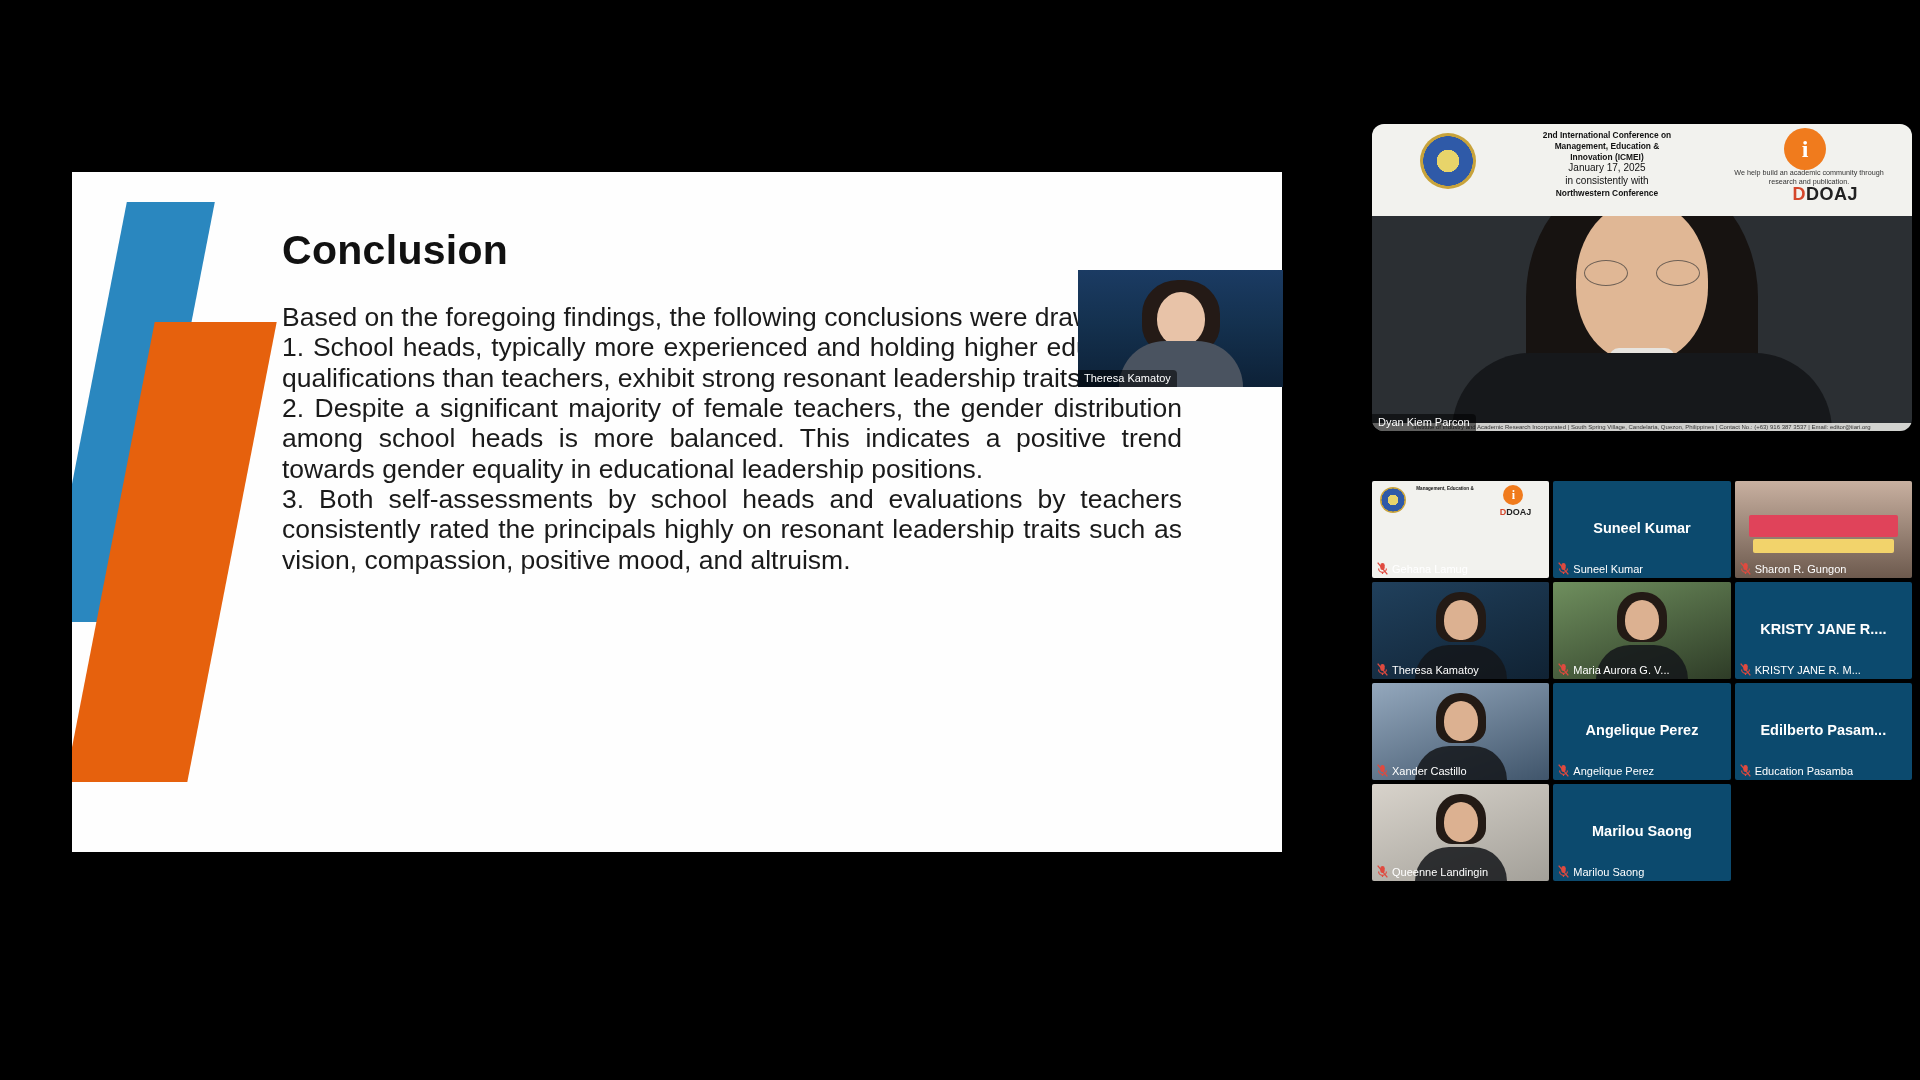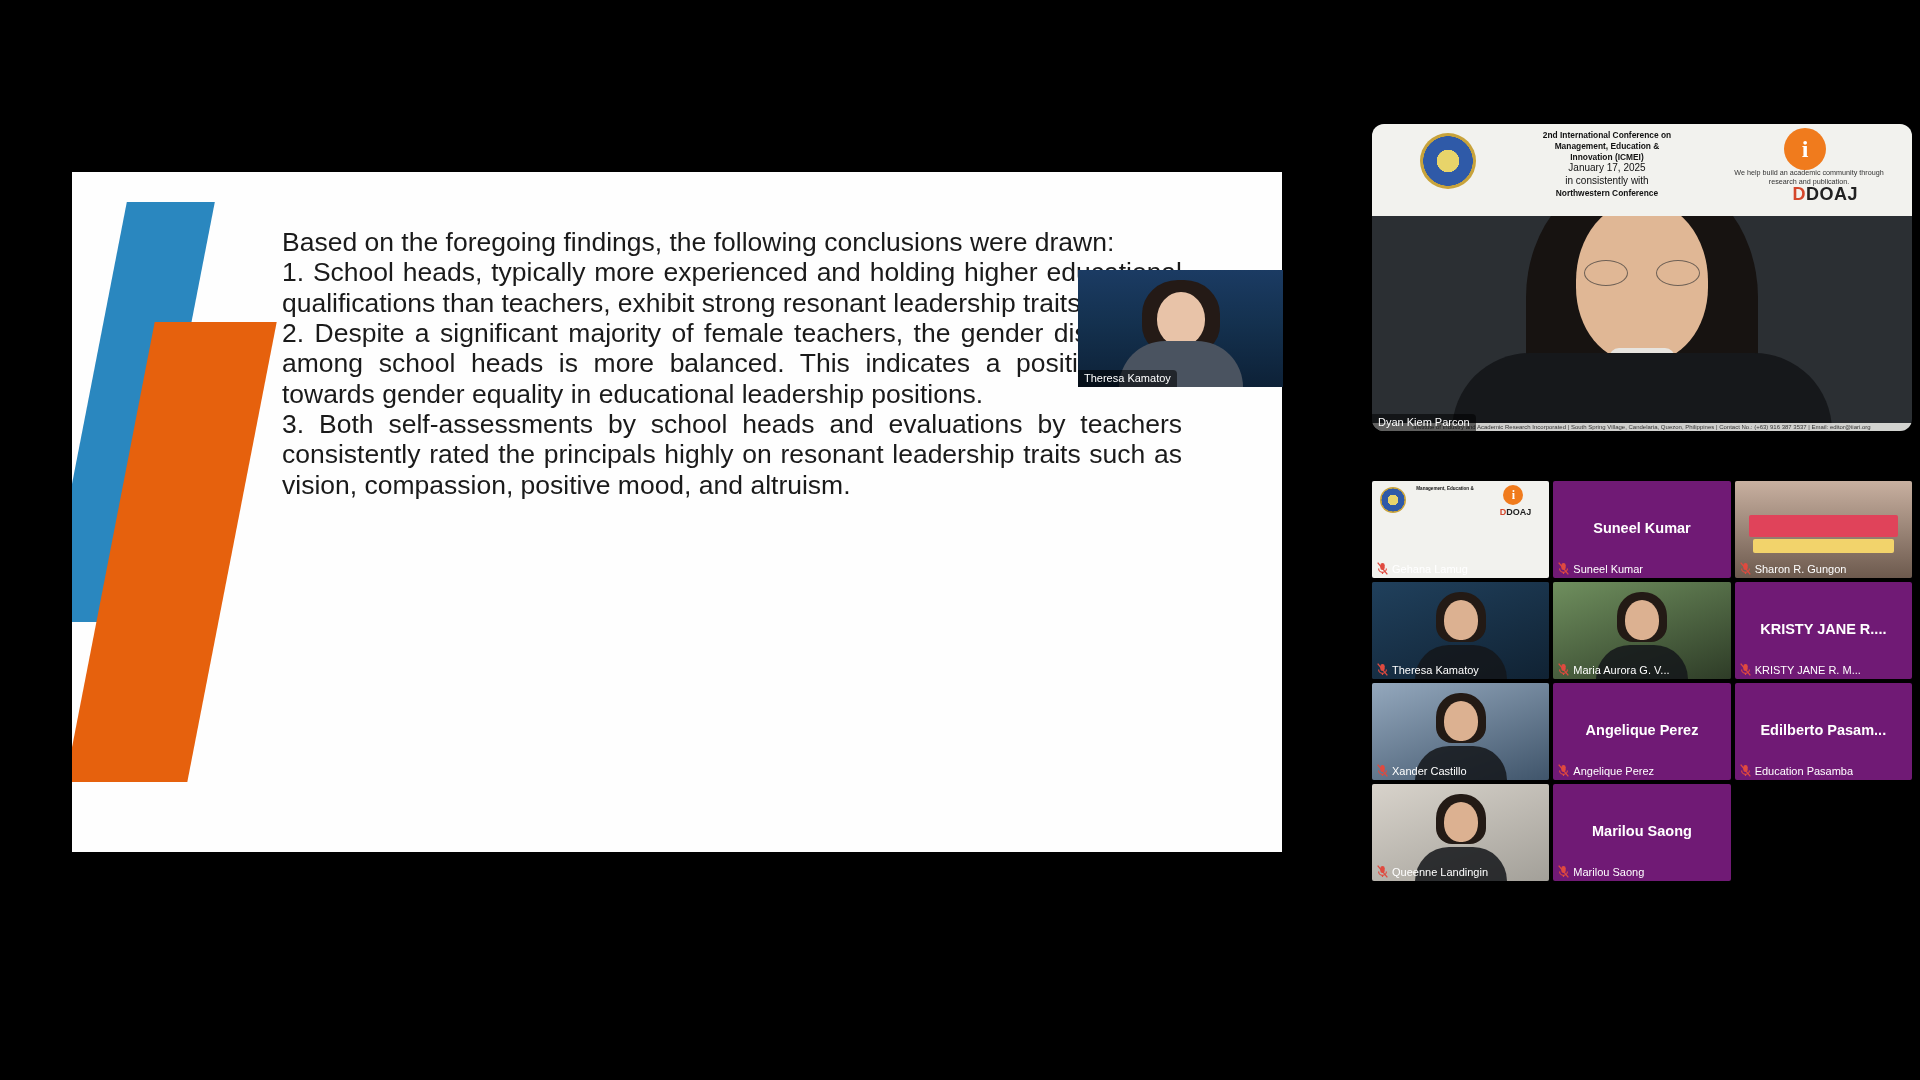--- a/index.html
+++ b/index.html
@@ -245,21 +245,21 @@
     grid-template-columns: repeat(3, 1fr);
     gap: 4px 4px;
   }
   .tile {
     position: relative;
     height: 97px;
     background: #2a2d31;
     border-radius: 2px;
     overflow: hidden;
   }
-  .tile.no-video { background: #701a75; padding-left: 32px; }
+  .tile.no-video { background: #0c4a6e; padding-left: 32px; }
   .tile .initials-name {
     position: absolute;
     left: 0; right: 0; top: 50%;
     transform: translateY(-60%);
     text-align: center;
     color: #fff;
     font-size: 14.5px;
     font-weight: bold;
     padding: 0 4px;
     overflow: hidden;
@@ -347,20 +347,21 @@
 </head>
 <body>
 
 <div id="app">
 
   <div class="share-stage">
     <div class="slide">
       <div class="slide-accent-blue"></div>
       <div class="slide-accent-orange"></div>
       <div class="slide-body">
+        <div class="slide-title">Conclusion</div>
         <div class="slide-text">Based on the foregoing findings, the following conclusions were drawn:
 1. School heads, typically more experienced and holding higher educational qualifications than teachers, exhibit strong resonant leadership traits.
 2. Despite a significant majority of female teachers, the gender distribution among school heads is more balanced. This indicates a positive trend towards gender equality in educational leadership positions.
 3. Both self-assessments by school heads and evaluations by teachers consistently rated the principals highly on resonant leadership traits such as vision, compassion, positive mood, and altruism.</div>
       </div>
     </div>
 
     <div class="pip">
       <div class="pip-bg"></div>
       <div class="pip-hair"></div>

